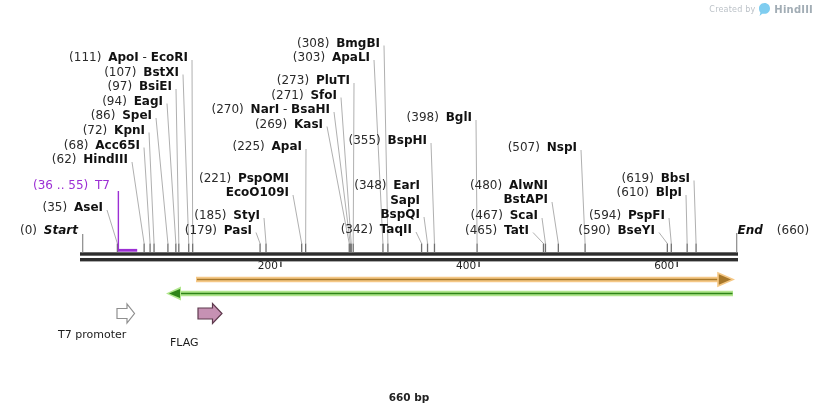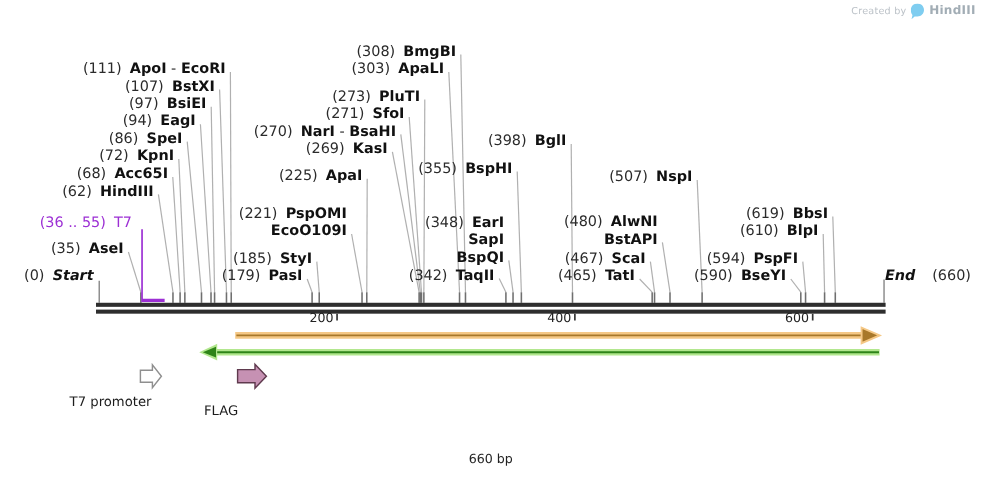--- a/index.html
+++ b/index.html
@@ -7,21 +7,21 @@
           font-family:"DejaVu Sans","Liberation Sans",sans-serif;}
   .watermark{position:absolute;top:3px;right:5px;display:flex;align-items:center;gap:4px;}
   .watermark .created{font-size:8px;color:#bcc2c8;letter-spacing:.2px;}
   .watermark .brand{font-size:10px;color:#a2adb5;font-weight:600;letter-spacing:.2px;}
   #map-svg{position:absolute;left:0;top:0;}
   .feature-label{position:absolute;font-size:11px;color:#1c1c1c;text-align:left;}
   .t7p-label{left:58px;width:134px;top:328px;}
   .flag-label{left:170px;width:80px;top:336px;}
   .title-block{position:absolute;left:0;right:0;top:374px;text-align:center;color:#111;}
   .title-block .name{font-size:13.5px;font-weight:bold;}
-  .title-block .bp{font-size:10.5px;margin-top:3px;color:#222;}
+  .title-block .bp{font-size:10.5px;margin-top:17px;color:#222;font-weight:bold;}
 </style>
 </head>
 <body>
 
 <div class="canvas">
 
   <div class="watermark">
     <span class="created">Created by</span>
     <svg width="11" height="13" viewBox="0 0 11 13">
       <path d="M5.5 0 C8.6 0 11 2.3 11 5.4 C11 8.5 8.6 10.8 5.5 10.8 L3.2 10.8 L0.6 13 L1.4 9.6 C0.5 8.5 0 7 0 5.4 C0 2.3 2.4 0 5.5 0 Z" fill="#7fcdf0"></path>

